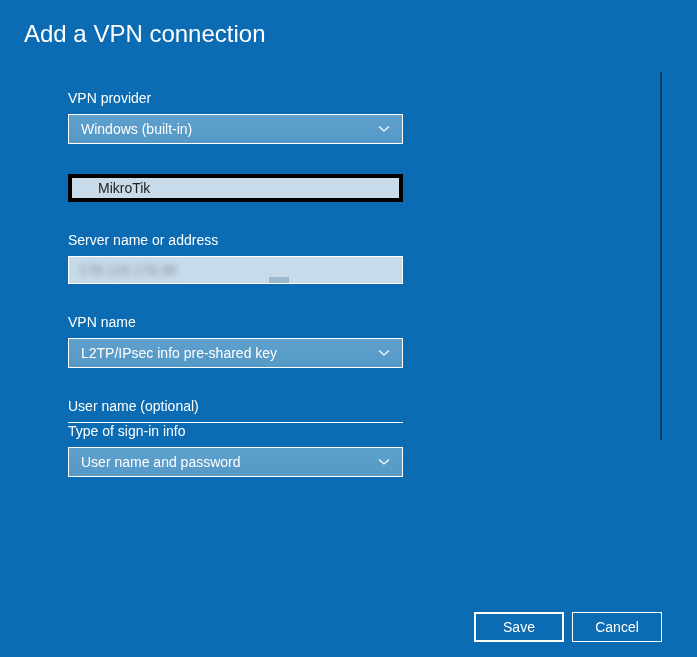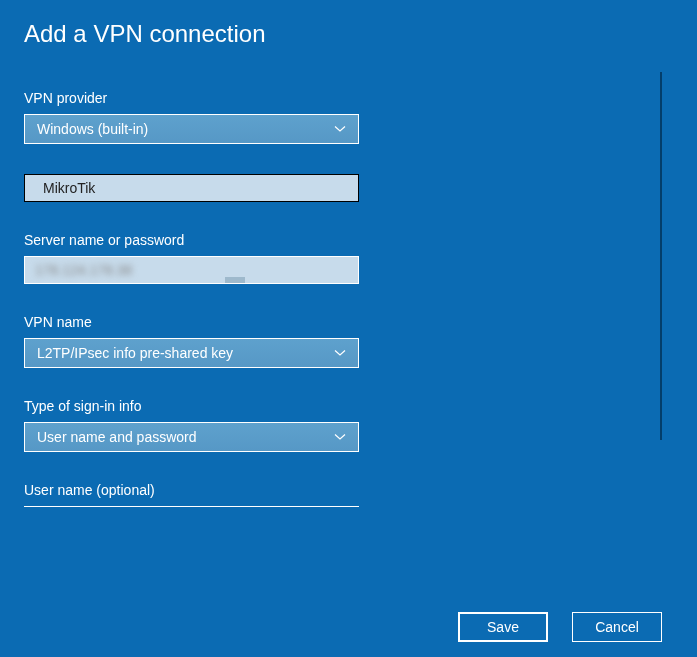--- a/index.html
+++ b/index.html
@@ -15,20 +15,21 @@
   .content {
     padding: 20px 24px 0 24px;
   }
   .title {
     font-size: 24px;
     font-weight: 400;
     margin-bottom: 42px;
   }
   .field {
     margin-bottom: 30px;
+    margin-left: 44px;
   }
   .field-label {
     font-size: 14px;
     font-weight: 400;
     margin-bottom: 8px;
     display: block;
   }
   .select {
     width: 335px;
     height: 30px;
@@ -44,22 +45,22 @@
   }
   .chevron {
     display: inline-block;
     width: 12px;
   }
   .chevron svg { display: block; }
   .text-input {
     width: 335px;
     height: 28px;
     background: #c7dbeb;
-    border: 1px solid #000000;
-    padding: 0 18px;
+    border: 4px solid #000000;
+    padding: 0 26px;
     font-size: 14px;
     color: #222;
     font-family: inherit;
     outline: none;
   }
   .text-input::placeholder { color: #555; }
   .server-box {
     width: 335px;
     height: 28px;
     background: #c7dbeb;
@@ -120,21 +121,21 @@
     right: 35px;
     width: 2px;
     height: 368px;
     background: #033e6b;
   }
   .footer {
     position: absolute;
     bottom: 15px;
     right: 35px;
     display: flex;
-    gap: 24px;
+    gap: 8px;
   }
   .btn {
     width: 90px;
     height: 30px;
     background: transparent;
     border: 1px solid #ffffff;
     color: #ffffff;
     font-size: 14px;
     font-family: inherit;
     cursor: pointer;
@@ -167,56 +168,56 @@
           </svg>
       </span>
     </div>
   </div>
 
   <div class="field">
     <input class="text-input" type="text" value="MikroTik" style="">
   </div>
 
   <div class="field">
-    <div class="field-label">Server name or password</div>
+    <div class="field-label">Server name or address</div>
     <div class="server-box">
       <span class="blur-text">178.124.178.38</span>
       <span class="blur-mark"></span>
     </div>
   </div>
 
   <div class="field">
     <div class="field-label">VPN name</div>
     <div class="select">
       <span>L2TP/IPsec info pre-shared key</span>
       <span class="chevron">
         <svg viewBox="0 0 12 8" width="12" height="8">
             <path d="M1 1.5 L6 6 L11 1.5" stroke="#fff" stroke-width="1.2" fill="none"></path>
           </svg>
       </span>
     </div>
   </div>
 
 
+  <div class="field" style="margin-bottom:0">
+    <div class="field-label">User name (optional)</div>
+    <div class="username-line"></div>
+  </div>
+
   <div class="field">
     <div class="field-label">Type of sign-in info</div>
     <div class="select">
       <span>User name and password</span>
       <span class="chevron">
         <svg viewBox="0 0 12 8" width="12" height="8">
             <path d="M1 1.5 L6 6 L11 1.5" stroke="#fff" stroke-width="1.2" fill="none"></path>
           </svg>
       </span>
     </div>
   </div>
-
-  <div class="field" style="margin-bottom:0">
-    <div class="field-label">User name (optional)</div>
-    <div class="username-line"></div>
-  </div>
 </div>
 
 <div class="scroll-indicator"></div>
 
 <div class="footer">
   <button class="btn primary">Save</button>
   <button class="btn">Cancel</button>
 </div>
 
 </body></html>

